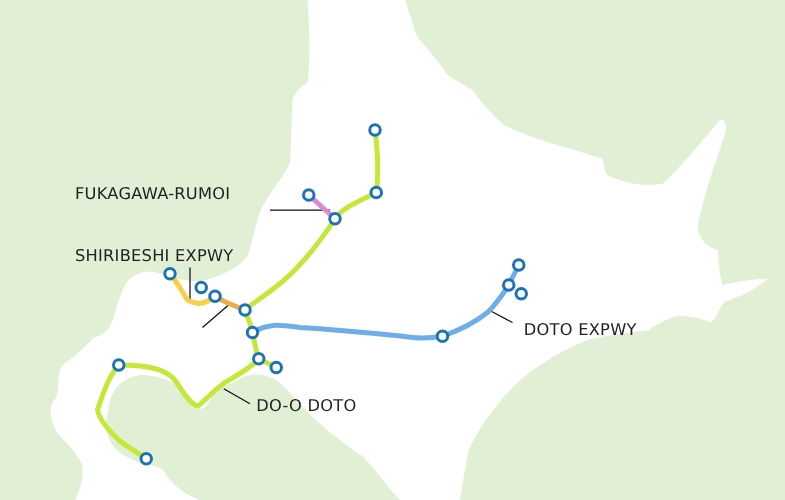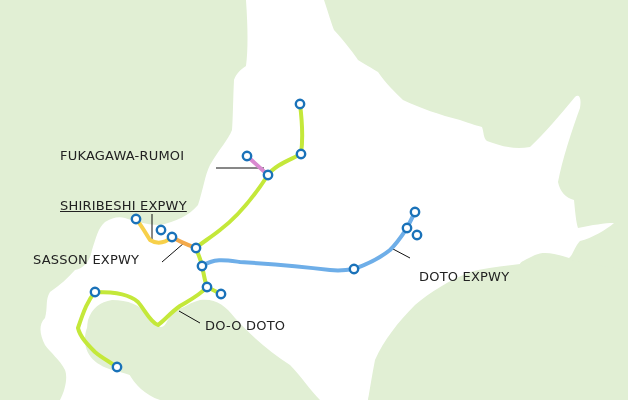--- a/index.html
+++ b/index.html
@@ -143,17 +143,16 @@
       <circle cx="354" cy="269" r="4.2"></circle>
       <circle cx="407" cy="228" r="4.2"></circle>
       <circle cx="415" cy="212" r="4.2"></circle>
       <circle cx="417" cy="235" r="4.2"></circle>
     </g>
   </svg>
 
   <div class="label" style="left:60px; top:147px;">
     <div>FUKAGAWA-RUMOI</div>
   </div>
-  <div class="label" style="left:60px; top:197px;text-decoration:underline;">SHIRIBESHI EXPWY</div>
-  <div class="label" style="left:33px; top:251px;">SASSON EXPWY</div>
-  <div class="label" style="left:419px; top:268px;">DOTO EXPWY</div>
+  <div class="label" style="left:60px; top:197px;">SHIRIBESHI EXPWY</div>
+  <div class="label" style="left:419px; top:256px;">DOTO EXPWY</div>
   <div class="label" style="left:205px; top:317px;">DO-O DOTO</div>
 </div>
 
 </body></html>

